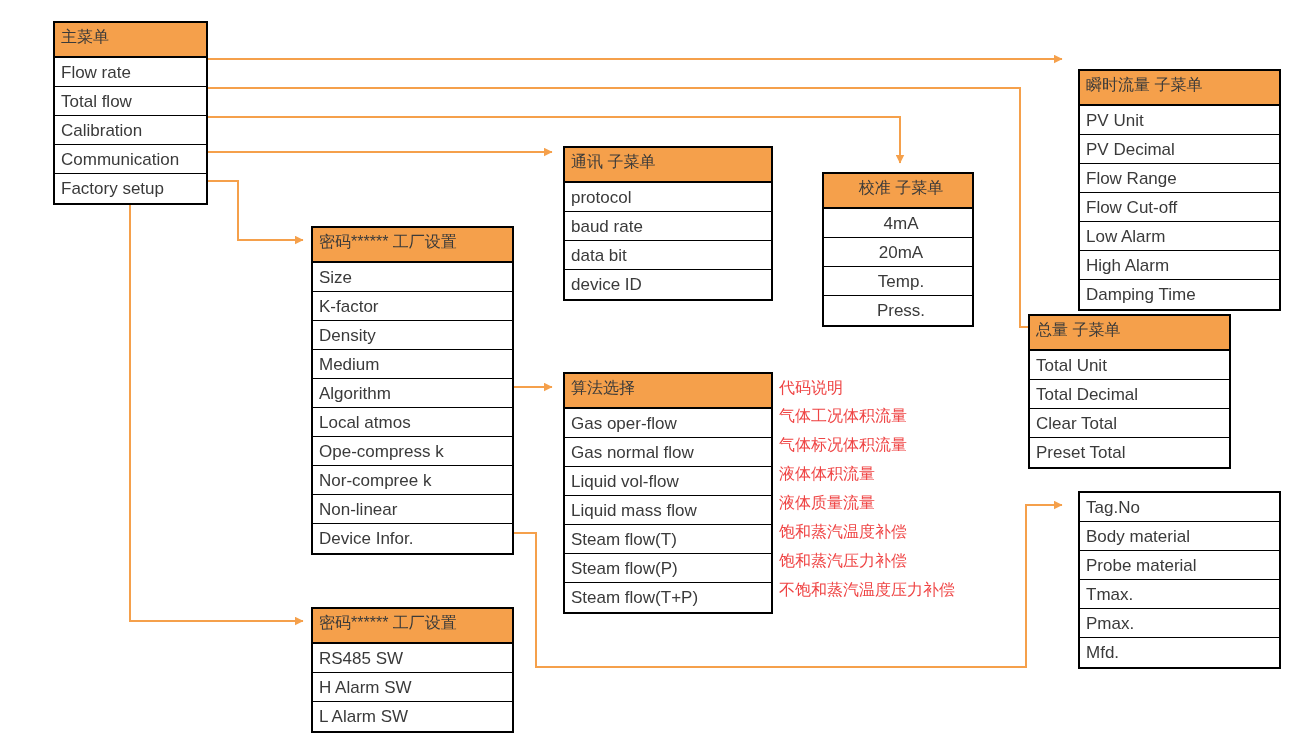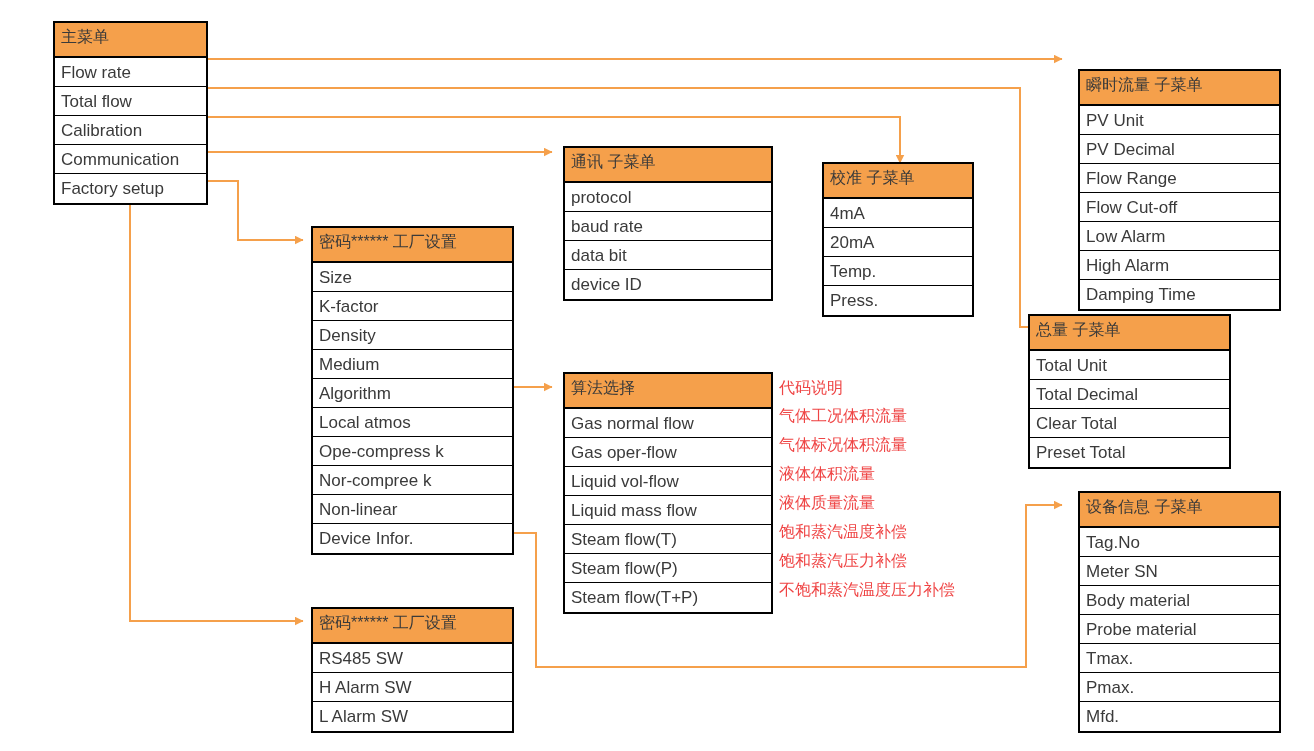--- a/index.html
+++ b/index.html
@@ -113,39 +113,37 @@
 
   <div class="menu-box" style="left:1028px;top:314px;width:203px;">
     <div class="menu-head">总量 子菜单</div>
     <div class="menu-row">Total Unit</div>
     <div class="menu-row">Total Decimal</div>
     <div class="menu-row">Clear Total</div>
     <div class="menu-row">Preset Total</div>
   </div>
 
   <div class="menu-box" style="left:1078px;top:491px;width:203px;">
-    <div class="menu-head">设备信息 子菜单</div>
     <div class="menu-row">Tag.No</div>
-    <div class="menu-row">Meter SN</div>
     <div class="menu-row">Body material</div>
     <div class="menu-row">Probe material</div>
     <div class="menu-row">Tmax.</div>
     <div class="menu-row">Pmax.</div>
     <div class="menu-row">Mfd.</div>
   </div>
 
   <div class="menu-box" style="left:563px;top:122px;width:210px;margin-top:24px;">
     <div class="menu-head">通讯 子菜单</div>
     <div class="menu-row">protocol</div>
     <div class="menu-row">baud rate</div>
     <div class="menu-row">data bit</div>
     <div class="menu-row">device ID</div>
   </div>
 
-  <div class="menu-box" style="left:822px;top:162px;width:152px;">
+  <div class="menu-box" style="left:822px;top:172px;width:152px;text-align:center;">
     <div class="menu-head">校准 子菜单</div>
     <div class="menu-row">4mA</div>
     <div class="menu-row">20mA</div>
     <div class="menu-row">Temp.</div>
     <div class="menu-row">Press.</div>
   </div>
 
   <div class="menu-box" style="left:311px;top:226px;width:203px;">
     <div class="menu-head">密码****** 工厂设置</div>
     <div class="menu-row">Size</div>
@@ -162,22 +160,22 @@
 
   <div class="menu-box" style="left:311px;top:607px;width:203px;">
     <div class="menu-head">密码****** 工厂设置</div>
     <div class="menu-row">RS485 SW</div>
     <div class="menu-row">H Alarm SW</div>
     <div class="menu-row">L Alarm SW</div>
   </div>
 
   <div class="menu-box" style="left:563px;top:372px;width:210px;">
     <div class="menu-head">算法选择</div>
+    <div class="menu-row">Gas oper-flow</div>
     <div class="menu-row">Gas normal flow</div>
-    <div class="menu-row">Gas oper-flow</div>
     <div class="menu-row">Liquid vol-flow</div>
     <div class="menu-row">Liquid mass flow</div>
     <div class="menu-row">Steam flow(T)</div>
     <div class="menu-row">Steam flow(P)</div>
     <div class="menu-row">Steam flow(T+P)</div>
   </div>
 
   <div class="note-col" style="left:779px;top:374px;width:270px;">
     <div class="note-title">代码说明</div>
     <div class="note-row">气体工况体积流量</div>

